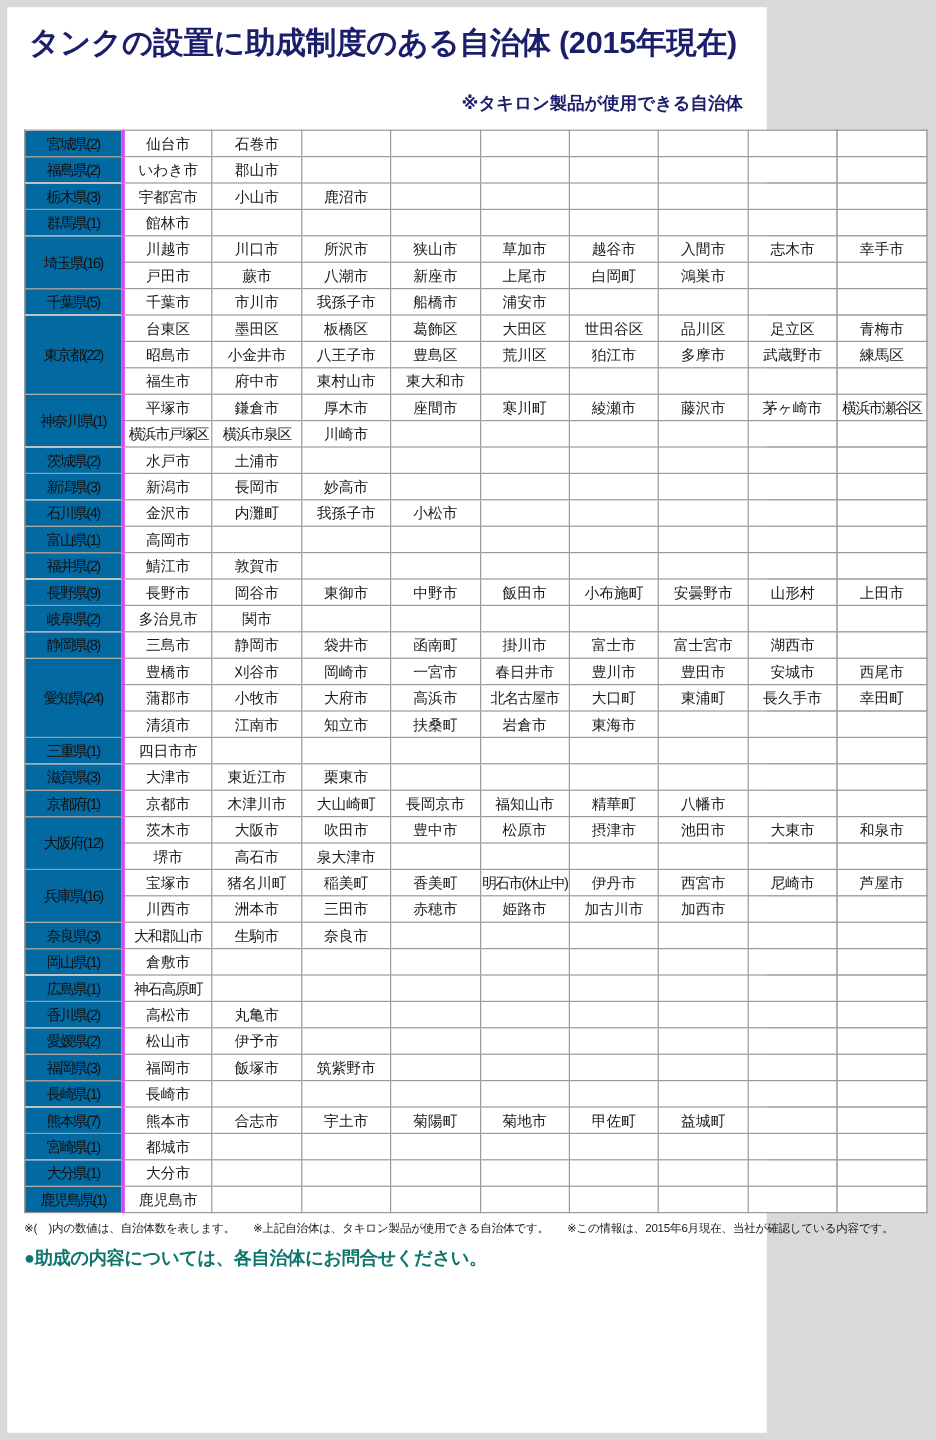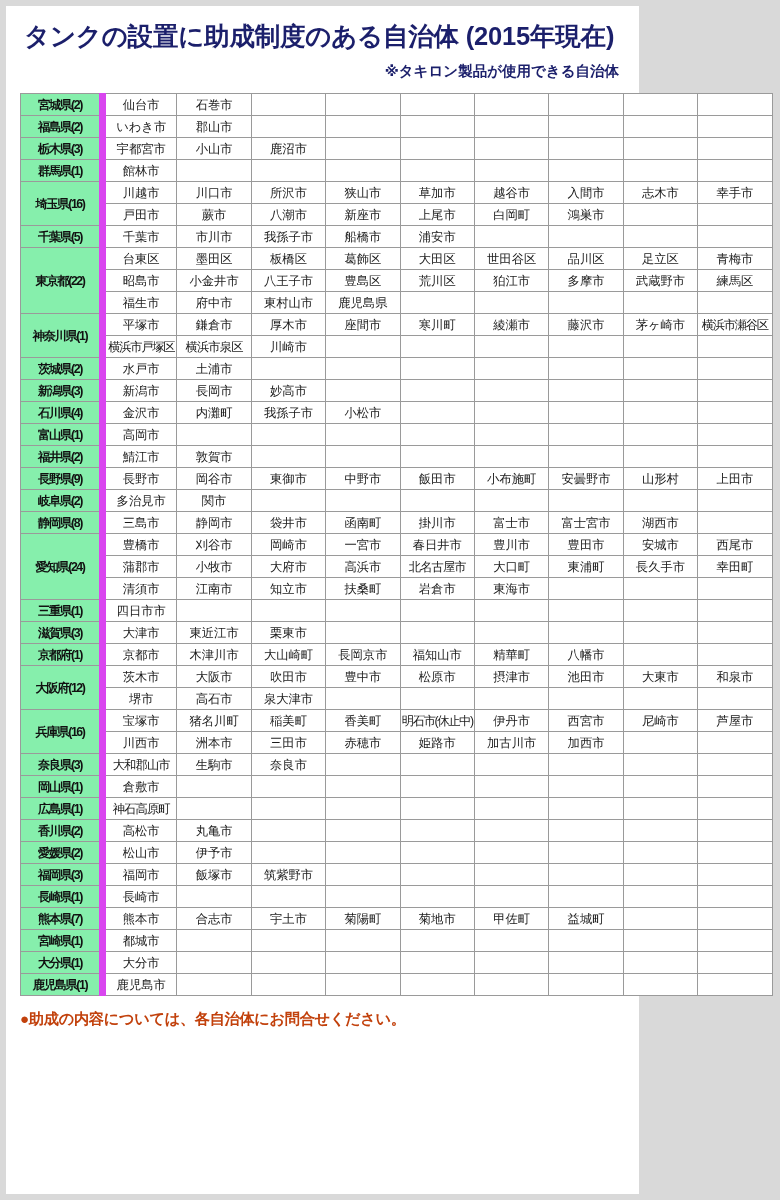--- a/index.html
+++ b/index.html
@@ -34,21 +34,21 @@
     letter-spacing: -0.2px;
     line-height: 1.15;
     white-space: nowrap;
     margin: 0;
   }
   .sub-note {
     color: #1b1f6b;
     font-size: 14.5px;
     font-weight: bold;
     text-align: right;
-    margin: 11px 2px 0 0;
+    margin: 26px 2px 0 0;
     white-space: nowrap;
   }
   
   .table-wrap {
     padding: 12px 14px 0 14px;
   }
   table.gov {
     border-collapse: collapse;
     width: 752px;
     table-layout: fixed;
@@ -62,25 +62,25 @@
     padding: 0 1px;
     text-align: center;
     vertical-align: middle;
     font-size: 12.3px;
     color: #1a1a1a;
     line-height: 1;
     white-space: nowrap;
     overflow: hidden;
   }
   table.gov td.pref {
-    background: #86efac;
+    background: #0369a1;
     font-size: 12.3px;
-    font-weight: bold;
+    font-weight: normal;
     color: #111;
-    border-right: 7px solid #d946ef;
+    border-right: 3px solid #d946ef;
   }
   table.gov td.city {
     background: #ffffff;
   }
   table.gov td.empty {
     background: #ffffff;
   }
   
   .sq1 { letter-spacing: -0.9px; font-size: 11.4px; }
   .sq2 { letter-spacing: -1.3px; font-size: 10.3px; }
@@ -91,21 +91,21 @@
   }
   .fn-line {
     font-size: 9.6px;
     color: #1a1a1a;
     line-height: 1.45;
     white-space: nowrap;
     letter-spacing: -0.15px;
   }
   .fn-line .gap { display: inline-block; width: 10px; }
   .red-line {
-    color: #c2410c;
+    color: #0f766e;
     font-size: 15.2px;
     font-weight: bold;
     margin-top: 6px;
     letter-spacing: -0.3px;
     white-space: nowrap;
   }
 </style>
 </head>
 <body>
 
@@ -234,21 +234,21 @@
             <td class="city">荒川区</td>
             <td class="city">狛江市</td>
             <td class="city">多摩市</td>
             <td class="city">武蔵野市</td>
             <td class="city">練馬区</td>
           </tr>
           <tr>
             <td class="city">福生市</td>
             <td class="city">府中市</td>
             <td class="city">東村山市</td>
-            <td class="city">鹿児島県</td>
+            <td class="city">東大和市</td>
             <td class="empty"></td>
             <td class="empty"></td>
             <td class="empty"></td>
             <td class="empty"></td>
             <td class="empty"></td>
           </tr>
           <tr>
             <td class="pref sq3" rowspan="2">神奈川県(1)</td>
             <td class="city">平塚市</td>
             <td class="city">鎌倉市</td>
@@ -613,16 +613,23 @@
             <td class="empty"></td>
             <td class="empty"></td>
             <td class="empty"></td>
             <td class="empty"></td>
           </tr>
         </tbody>
     </table>
   </div>
 
   <div class="footnotes">
+    <div class="fn-line">
+      <span>※(　)内の数値は、自治体数を表します。</span>
+      <span class="gap"></span>
+      <span>※上記自治体は、タキロン製品が使用できる自治体です。</span>
+      <span class="gap"></span>
+      <span>※この情報は、2015年6月現在、当社が確認している内容です。</span>
+    </div>
     <div class="red-line">●助成の内容については、各自治体にお問合せください。</div>
   </div>
 
 </div>
 
 </body></html>

